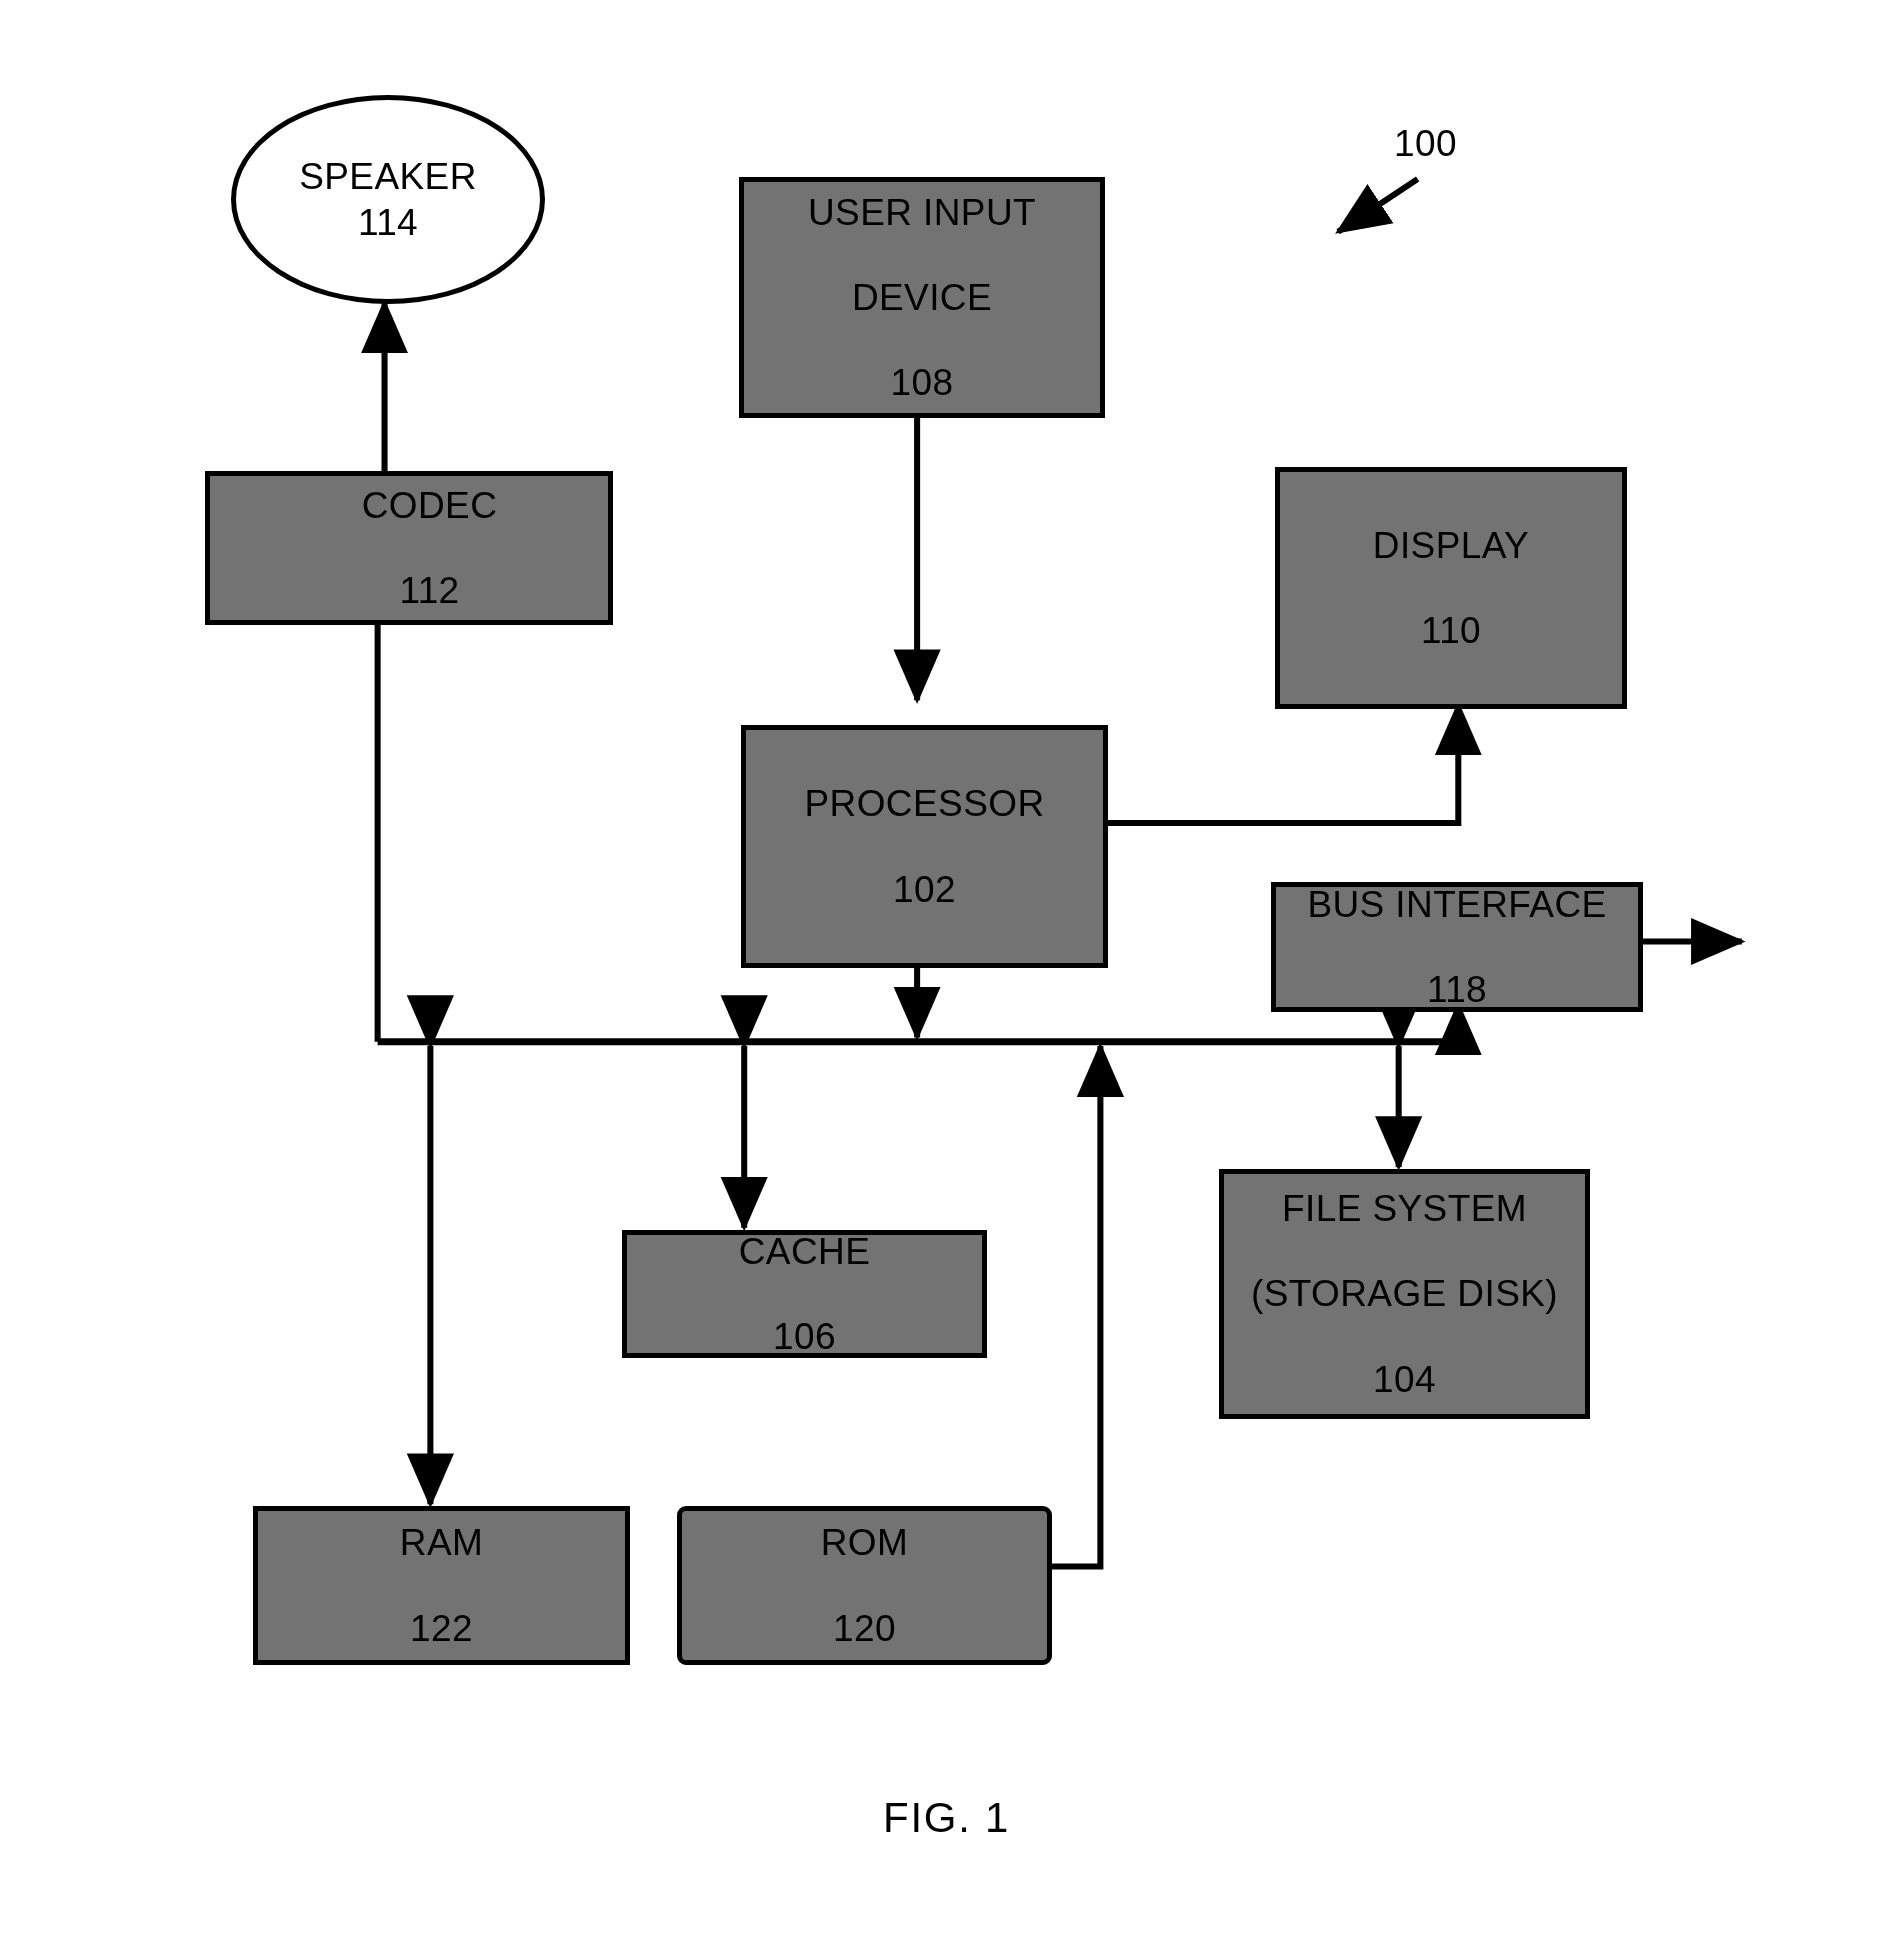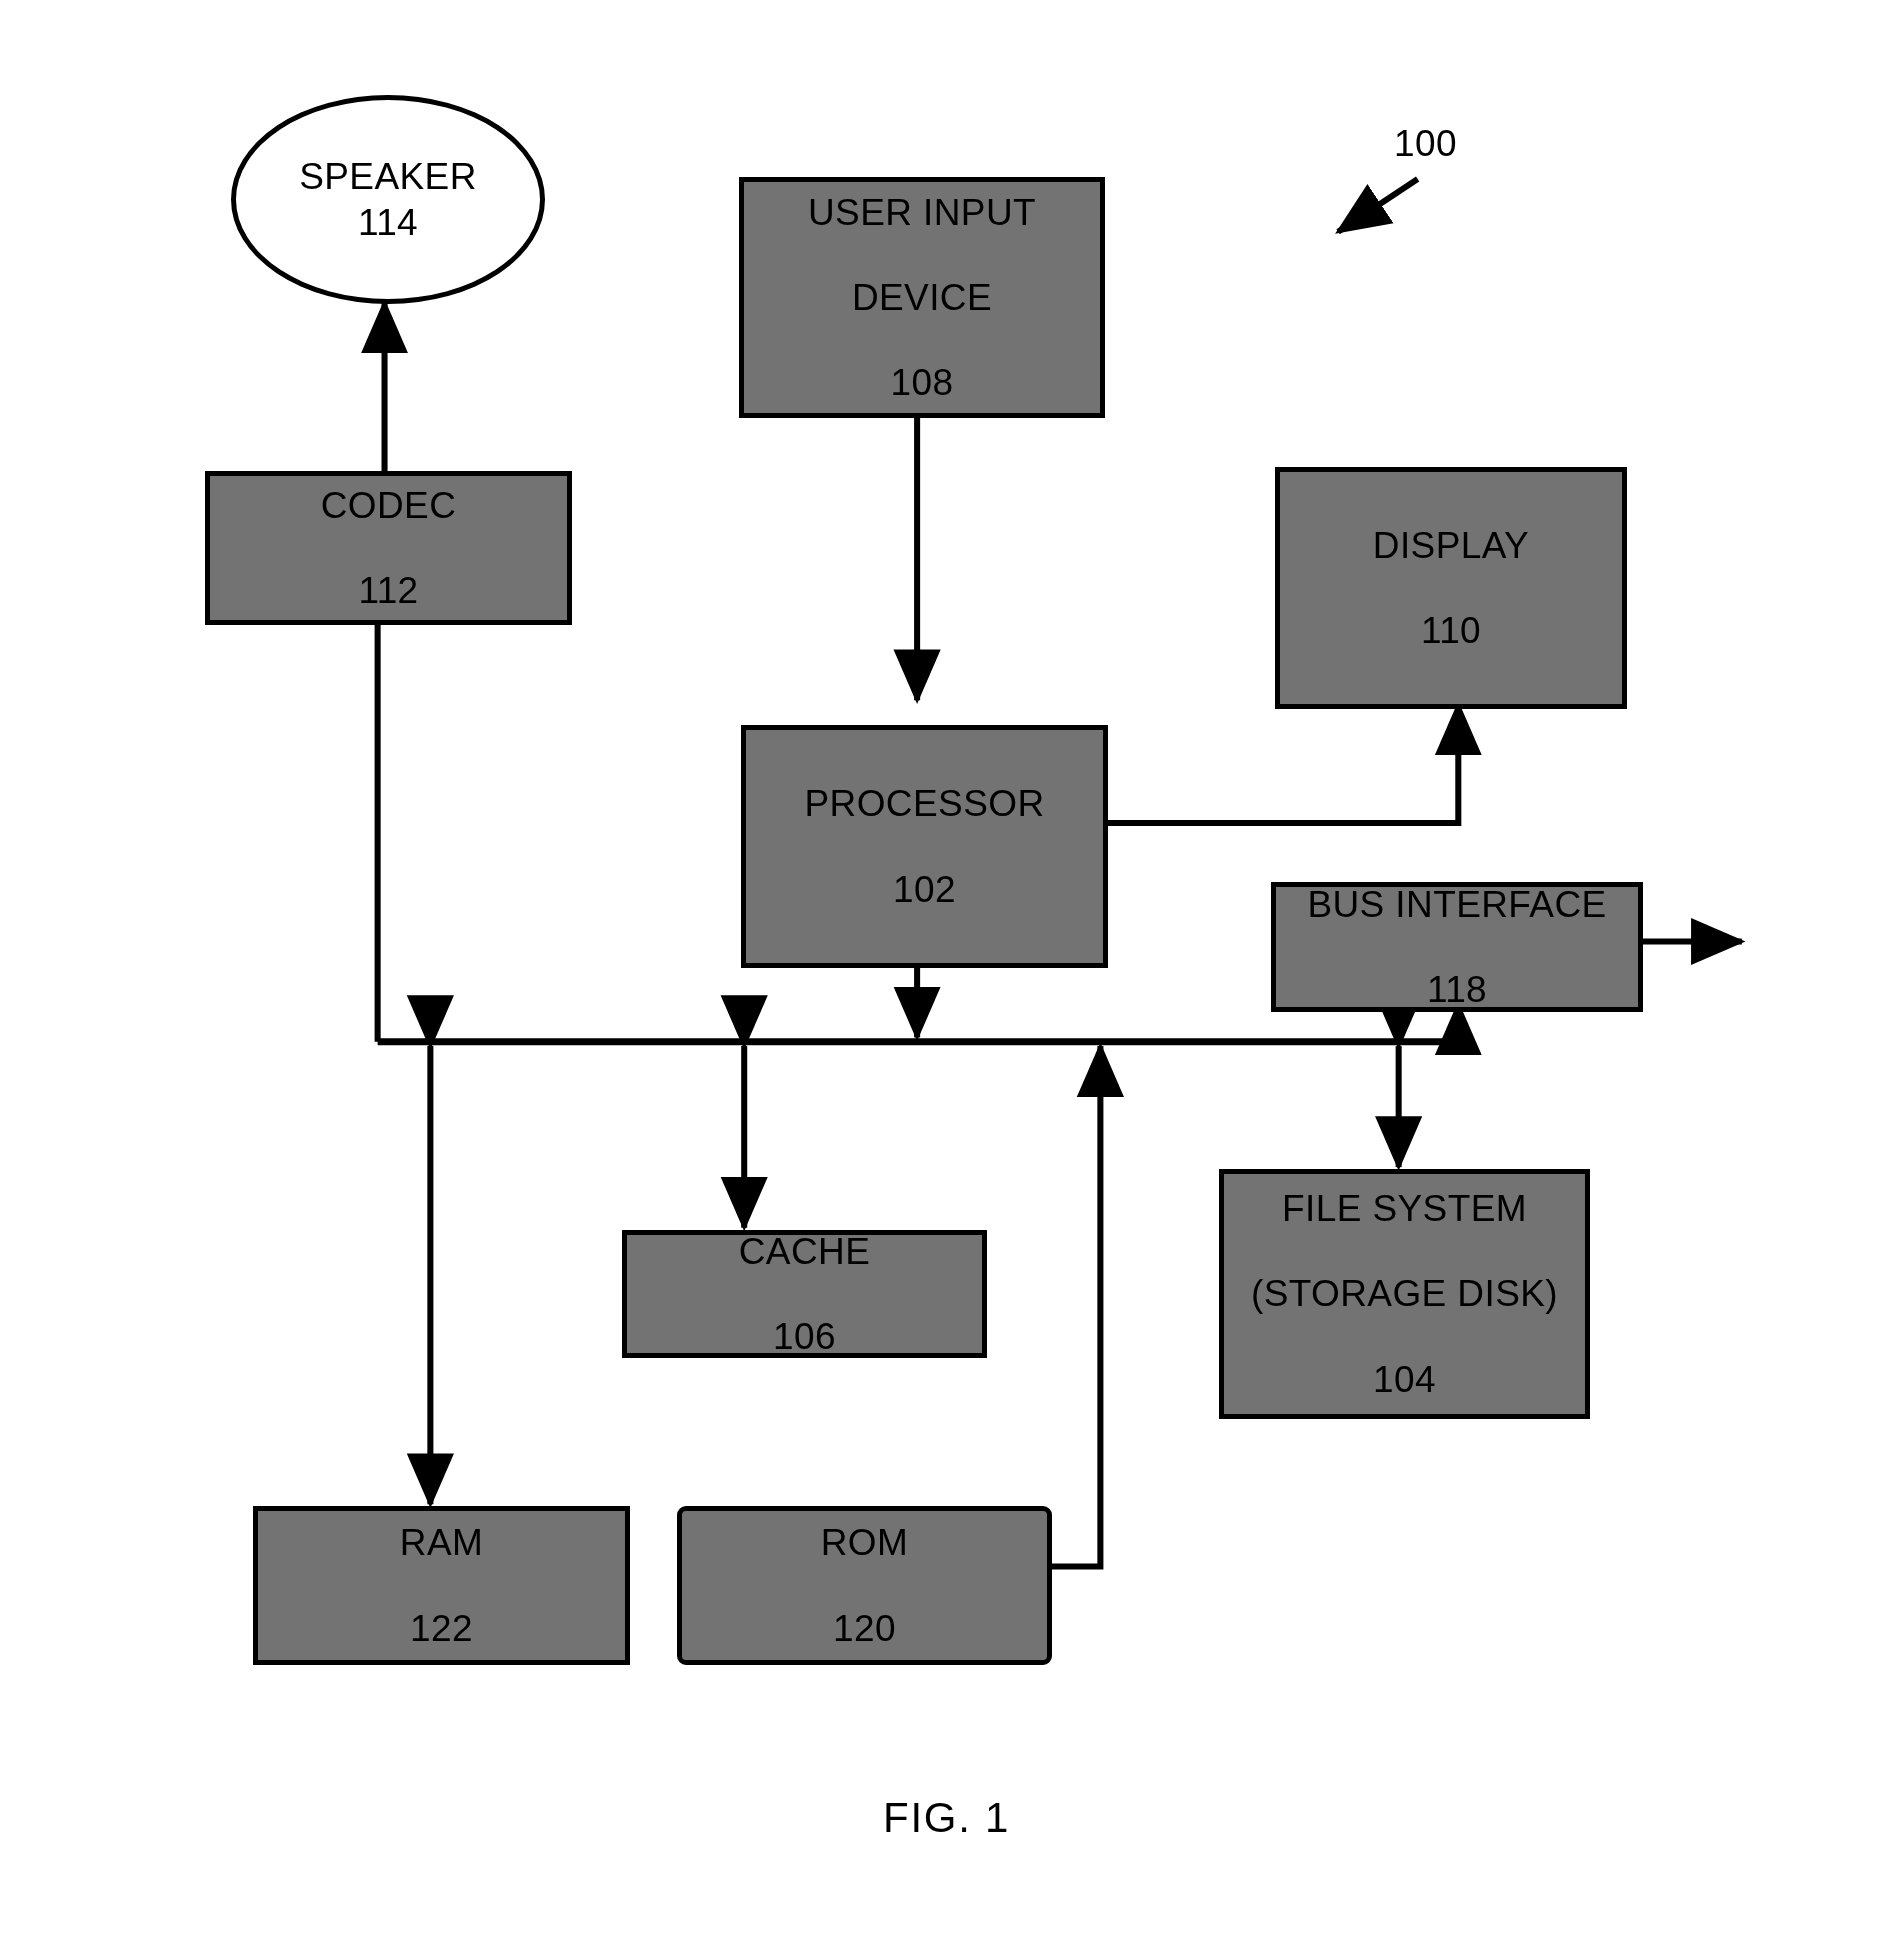--- a/index.html
+++ b/index.html
@@ -64,21 +64,21 @@
   </div>
 
   <div class="node" style="left:735px;top:177px;width:356px;height:231px;">
     <span class="ln">USER INPUT</span>
     <span class="ln">DEVICE</span>
     <span class="ln">108</span>
   </div>
 
   <div class="reflabel" style="left:1390px;top:123px;">100</div>
 
-  <div class="node" style="left:201px;top:471px;width:357px;height:144px;">
+  <div class="node" style="left:201px;top:471px;width:357px;height:144px;padding-left:41px;">
     <span class="ln">CODEC</span>
     <span class="ln">112</span>
   </div>
 
   <div class="node" style="left:1271px;top:467px;width:342px;height:232px;">
     <span class="ln">DISPLAY</span>
     <span class="ln">110</span>
   </div>
 
   <div class="node" style="left:737px;top:705px;width:357px;height:233px;margin-top:20px;">

